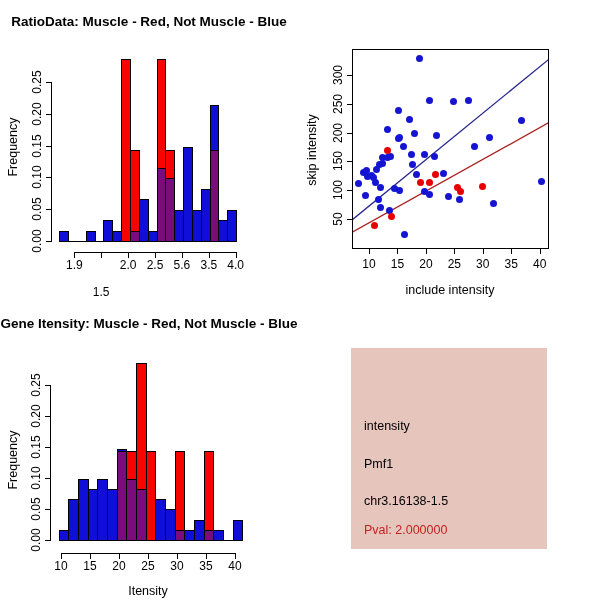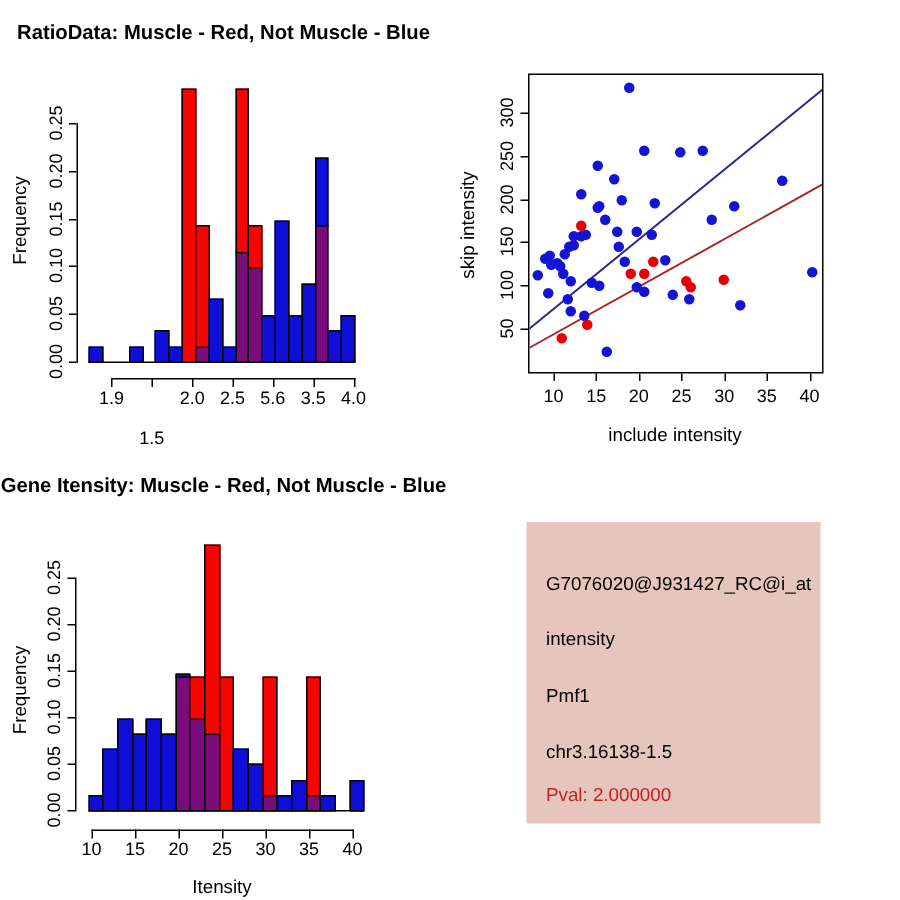--- a/index.html
+++ b/index.html
@@ -26,21 +26,20 @@
   <div class="axis-label rot" style="left:13px;top:147px;">Frequency</div>
 
   <div class="axis-label" style="left:450px;top:283px;">include intensity</div>
   <div class="axis-label rot" style="left:312px;top:150px;">skip intensity</div>
 
   <div class="chart-title" style="left:149px;top:316px;">Gene Itensity: Muscle - Red, Not Muscle - Blue</div>
   <div class="axis-label" style="left:148px;top:584px;">Itensity</div>
   <div class="axis-label rot" style="left:13px;top:460px;">Frequency</div>
 
   <div class="info-box" id="info-box" style="background: rgb(230, 197, 189);">
-    <div class="info-line" style="top: 34px; color: rgb(0, 0, 0);">G7076020@J931427_RC@i_at</div>
     <div class="info-line" style="top: 71px; color: rgb(0, 0, 0);">intensity</div>
     <div class="info-line" style="top: 109px; color: rgb(0, 0, 0);">Pmf1</div>
     <div class="info-line" style="top: 146px; color: rgb(0, 0, 0);">chr3.16138-1.5</div>
     <div class="info-line" style="top: 175px; color: rgb(194, 34, 34);">Pval: 2.000000</div>
   </div>
 
 <div class="axis-line" style="left: 51px; top: 82px; width: 1px; height: 160px;"></div>
     <div class="axis-line" style="left: 46px; top: 241px; width: 5px; height: 1px;"></div>
     <div class="tick-label rot" style="left: 37px; top: 241px;">0.00</div>
     <div class="axis-line" style="left: 46px; top: 209.2px; width: 5px; height: 1px;"></div>

